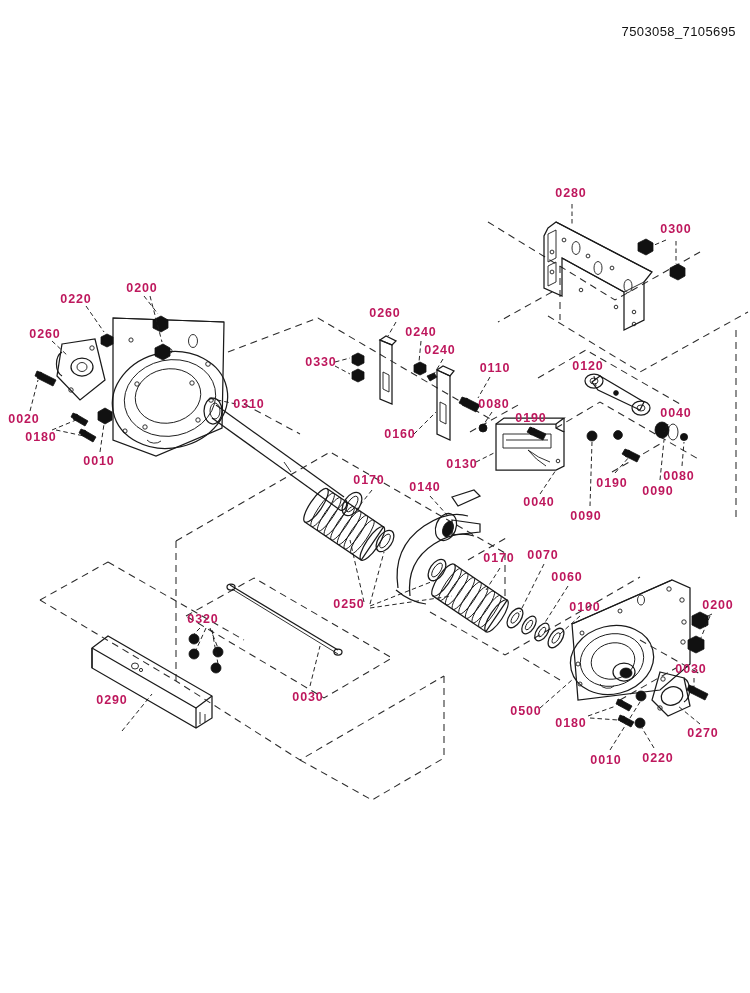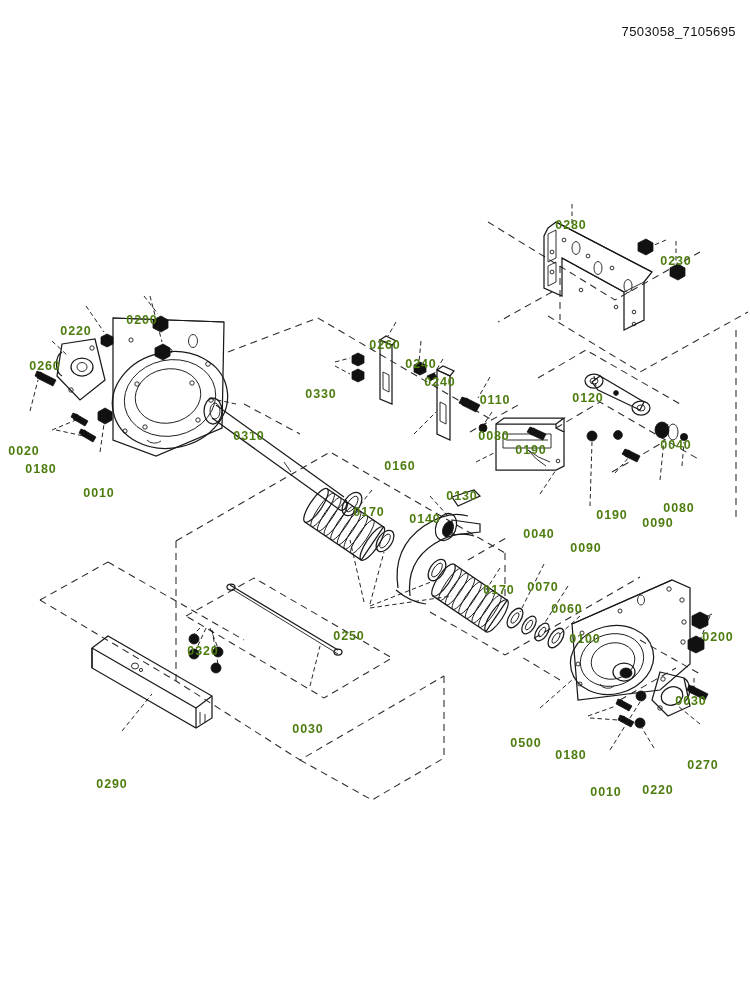--- a/index.html
+++ b/index.html
@@ -31,25 +31,24 @@
     white-space:nowrap;
   }
 
   
   .lbl{
     position:absolute;
     font-family:"Liberation Sans", sans-serif;
     font-size:12.5px;
     font-weight:bold;
     letter-spacing:.9px;
-    color:#4d7c0f;
+    color:#be185d;
     white-space:nowrap;
     line-height:1;
     transform:translate(-50%,-50%);
-    margin-top:32px;
   }
   svg{display:block;}
   .ln{stroke:#1a1a1a;fill:none;}
   .solid{stroke-width:1.25;}
   .thin{stroke-width:0.9;}
   .dash{stroke:#2b2b2b;stroke-width:1.05;fill:none;stroke-dasharray:7 5;}
   .lead{stroke:#1a1a1a;stroke-width:0.95;fill:none;stroke-dasharray:4.5 3;}
   .fillblk{fill:#111;stroke:#111;stroke-width:0.8;}
 </style>
 </head>
@@ -464,40 +463,40 @@
     <div class="lbl" style="left:421px;top:332px">0240</div>
     <div class="lbl" style="left:440px;top:350px">0240</div>
     <div class="lbl" style="left:400px;top:434px">0160</div>
     <div class="lbl" style="left:495px;top:368px">0110</div>
     <div class="lbl" style="left:494px;top:404px">0080</div>
     <div class="lbl" style="left:531px;top:418px">0190</div>
     <div class="lbl" style="left:462px;top:464px">0130</div>
     <div class="lbl" style="left:539px;top:502px">0040</div>
 
     <div class="lbl" style="left:571px;top:193px">0280</div>
-    <div class="lbl" style="left:676px;top:229px">0230</div>
+    <div class="lbl" style="left:676px;top:229px">0300</div>
 
     <div class="lbl" style="left:588px;top:366px">0120</div>
     <div class="lbl" style="left:676px;top:413px">0040</div>
     <div class="lbl" style="left:679px;top:476px">0080</div>
     <div class="lbl" style="left:658px;top:491px">0090</div>
     <div class="lbl" style="left:612px;top:483px">0190</div>
     <div class="lbl" style="left:586px;top:516px">0090</div>
 
     <div class="lbl" style="left:369px;top:480px">0170</div>
     <div class="lbl" style="left:425px;top:487px">0140</div>
     <div class="lbl" style="left:349px;top:604px">0250</div>
     <div class="lbl" style="left:499px;top:558px">0170</div>
     <div class="lbl" style="left:543px;top:555px">0070</div>
     <div class="lbl" style="left:567px;top:577px">0060</div>
     <div class="lbl" style="left:585px;top:607px">0100</div>
 
     <div class="lbl" style="left:203px;top:619px">0320</div>
     <div class="lbl" style="left:308px;top:697px">0030</div>
-    <div class="lbl" style="left:112px;top:752px">0290</div>
+    <div class="lbl" style="left:112px;top:700px">0290</div>
 
     <div class="lbl" style="left:718px;top:605px">0200</div>
     <div class="lbl" style="left:691px;top:669px">0030</div>
     <div class="lbl" style="left:526px;top:711px">0500</div>
     <div class="lbl" style="left:571px;top:723px">0180</div>
     <div class="lbl" style="left:703px;top:733px">0270</div>
     <div class="lbl" style="left:606px;top:760px">0010</div>
     <div class="lbl" style="left:658px;top:758px">0220</div>
   </div>
 

